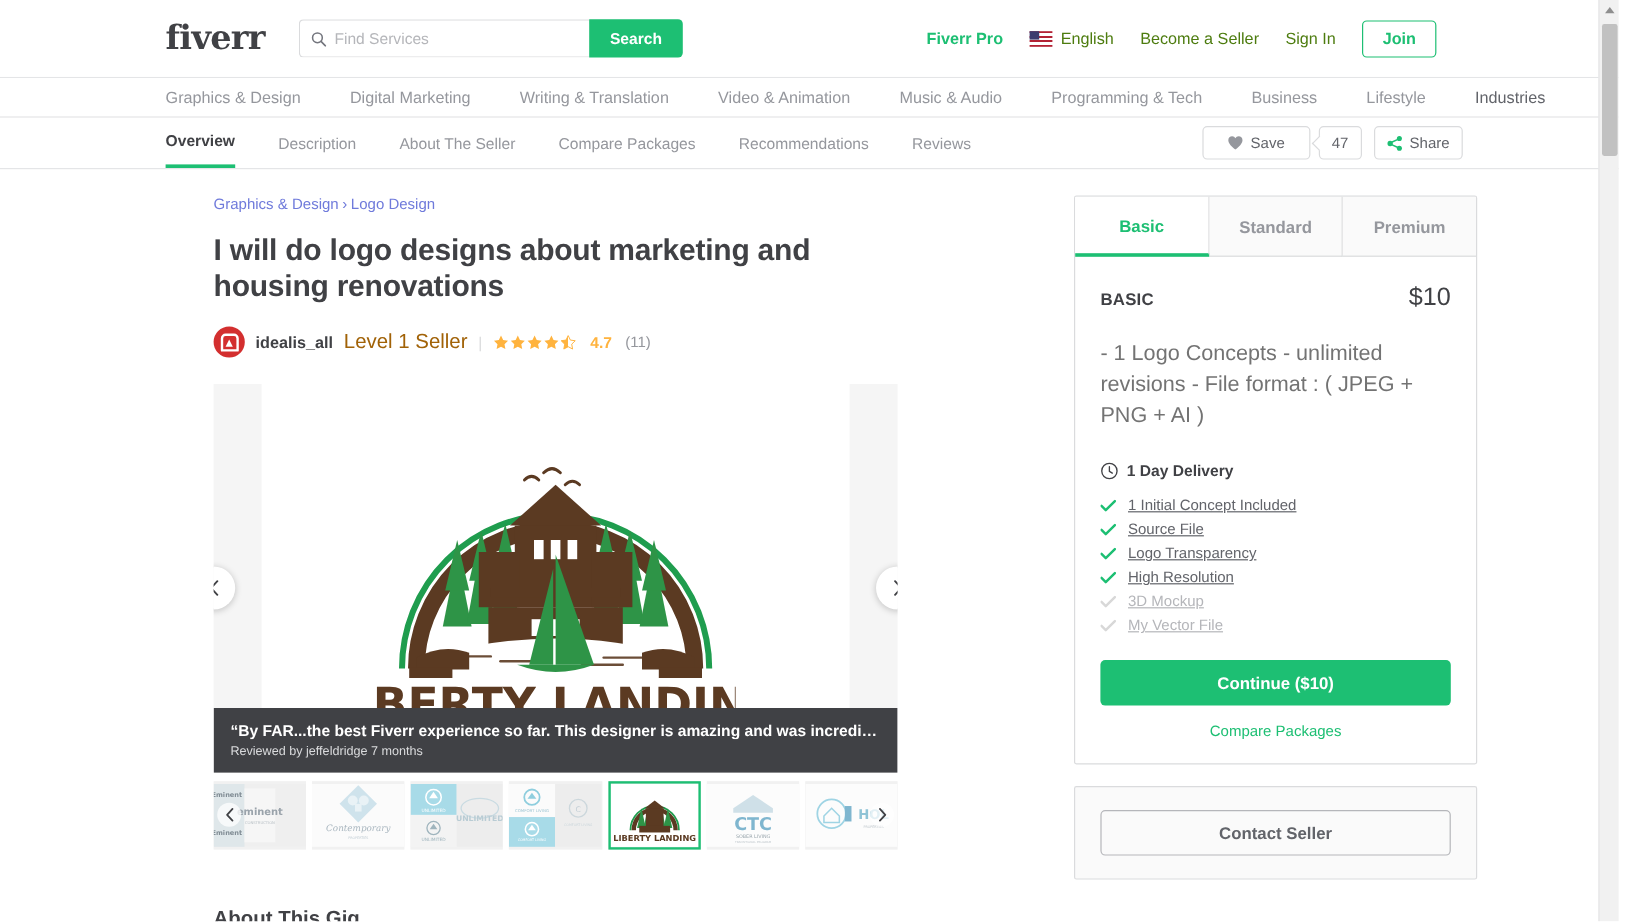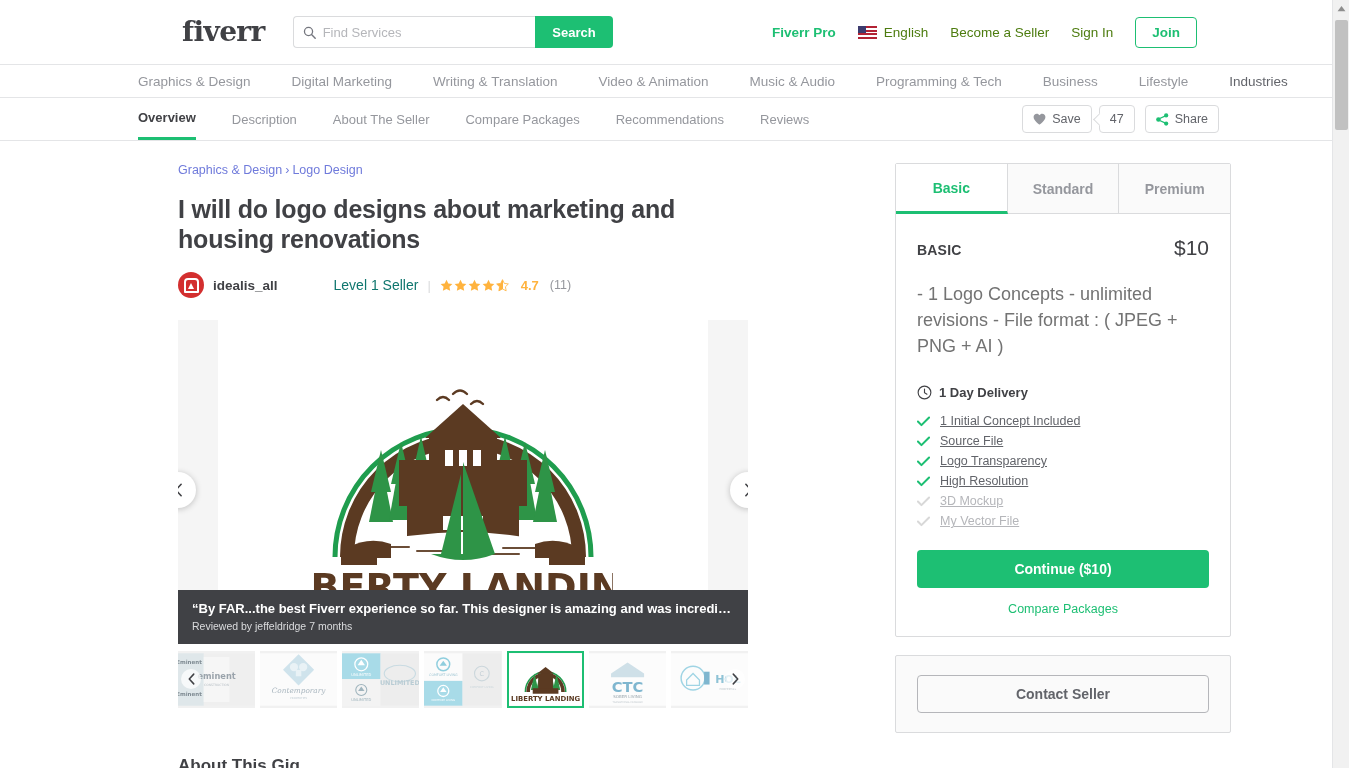--- a/index.html
+++ b/index.html
@@ -15,21 +15,20 @@
   .page { width: 1349px; height: 768px; position: relative; overflow: hidden; background:#fff; }
 
   
   .header {
     height: 64px;
     display: flex;
     align-items: center;
     padding: 0 0 0 138px;
     position: relative;
     background: #fff;
-    margin-left: 44px;
   }
   .logo {
     font-family: "DejaVu Serif", serif;
     font-weight: 700;
     font-size: 28px;
     color: #404145;
     letter-spacing: -0.6px;
     line-height: 1;
     margin-right: 28px;
     user-select: none;
@@ -155,21 +154,21 @@
     position: absolute;
     right: 130px;
     display: flex;
     align-items: center;
   }
   .save-btn {
     display: flex; align-items: center; gap: 6px;
     border: 1px solid #dadbdd;
     border-radius: 4px;
     height: 28px;
-    padding: 0 10px;
+    padding: 0 20px;
     font-size: 12.5px;
     color: #62646a;
     background: #fff;
     cursor: pointer;
     font-family: "Liberation Sans", sans-serif;
   }
   .count-badge {
     position: relative;
     border: 1px solid #dadbdd;
     border-radius: 4px;
@@ -244,21 +243,21 @@
   }
   .avatar-inner::after {
     content:""; position:absolute; left:50%; top:3px;
     transform:translateX(-50%);
     width:0;height:0;
     border-left:3px solid transparent;
     border-right:3px solid transparent;
     border-bottom:6px solid #fff;
   }
   .seller-name { font-size: 13.5px; font-weight: 700; color: #404145; }
-  .seller-level { font-size: 14px; color: #0f766e; margin-left: 47px; }
+  .seller-level { font-size: 17px; color: #a16207; }
   .sep-pipe { color: #dadbdd; font-size: 13px; }
   .stars { display: flex; gap: 1px; align-items:center; }
   .rating-num { font-size: 13px; color: #ffb33e; font-weight: 700; margin-left: 3px; }
   .rating-count { font-size: 12.5px; color: #95979d; margin-left: 2px; }
 
   
   .gallery {
     position: relative;
     width: 570px;
     height: 324px;

